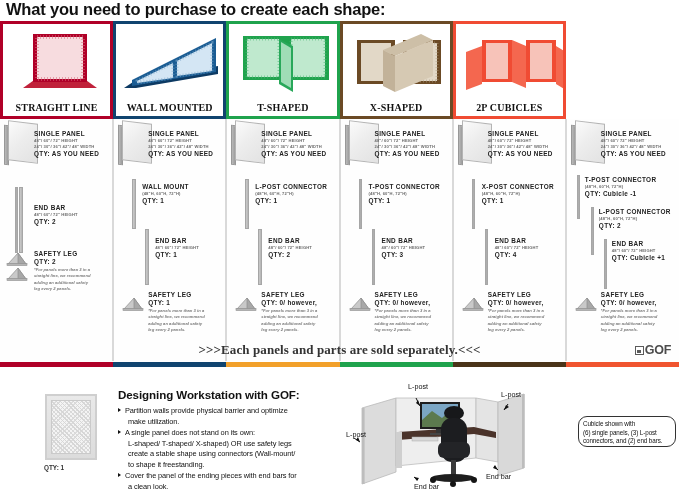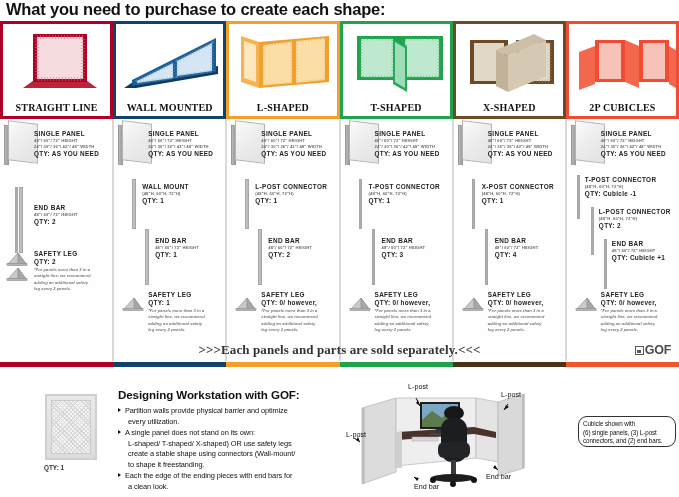--- a/index.html
+++ b/index.html
@@ -207,32 +207,20 @@
         <polygon points="8,62 20,54 102,40 102,48 20,62" fill="#0d3a63"></polygon>
         <polygon points="16,54 100,12 100,46 16,60" fill="#1a5c93"></polygon>
         <polygon points="21,55 57,37 57,52 21,57" fill="#d4e6f4"></polygon>
         <polygon points="61,35 96,17 96,45 61,50" fill="#d4e6f4"></polygon>
         <polygon points="21,55 57,37 57,52 21,57" fill="none" stroke="#7fa9c9" stroke-width="3" stroke-dasharray="1 2" opacity=".6"></polygon>
         <polygon points="61,35 96,17 96,45 61,50" fill="none" stroke="#7fa9c9" stroke-width="3" stroke-dasharray="1 2" opacity=".6"></polygon>
       </svg>
       <div class="shape-label">WALL MOUNTED</div>
     </div>
 
-    <div class="shape-card" style="border-color:#f2a02a">
-      <svg class="shape-art" viewBox="0 0 113 72">
-        <polygon points="12,56 30,62 30,16 12,10" fill="#f5b351"></polygon>
-        <polygon points="15,52 27,56 27,19 15,15" fill="#fde6bd"></polygon>
-        <polygon points="30,16 100,10 100,56 30,62" fill="#f2a02a"></polygon>
-        <polygon points="34,19 63,15.5 63,57 34,59.5" fill="#fbdda6"></polygon>
-        <polygon points="67,15 96,12 96,54 67,57" fill="#fbdda6"></polygon>
-        <polygon points="34,19 63,15.5 63,57 34,59.5" fill="none" stroke="#e2a94e" stroke-width="3" stroke-dasharray="1 2" opacity=".55"></polygon>
-        <polygon points="67,15 96,12 96,54 67,57" fill="none" stroke="#e2a94e" stroke-width="3" stroke-dasharray="1 2" opacity=".55"></polygon>
-      </svg>
-      <div class="shape-label">L-SHAPED</div>
-    </div>
 
     <div class="shape-card" style="border-color:#1fa34d">
       <svg class="shape-art" viewBox="0 0 113 72">
         <polygon points="14,10 100,10 100,54 14,54" fill="#1fa34d"></polygon>
         <polygon points="18,13 50,13 50,51 18,51" fill="#bfe9ce"></polygon>
         <polygon points="62,13 96,13 96,51 62,51" fill="#bfe9ce"></polygon>
         <polygon points="18,13 50,13 50,51 18,51" fill="none" stroke="#4db877" stroke-width="3" stroke-dasharray="1 2" opacity=".55"></polygon>
         <polygon points="62,13 96,13 96,51 62,51" fill="none" stroke="#4db877" stroke-width="3" stroke-dasharray="1 2" opacity=".55"></polygon>
         <polygon points="50,13 64,20 64,66 50,58" fill="#28a85a"></polygon>
         <polygon points="52,16 62,22 62,62 52,56" fill="#9fddb6"></polygon>
@@ -566,32 +554,32 @@
       <div class="inner"></div>
     </div>
     <div class="bottom-qty">QTY: 1</div>
 
     <div class="design-title">Designing Workstation with GOF:</div>
 
     <div class="bullets">
       <div class="bullet">
         <span class="tri"></span>
         <p>Partition walls provide physical barrier and optimize</p>
-        <p class="cont">every utilization.</p>
+        <p class="cont">make utilization.</p>
       </div>
       <div class="bullet">
         <span class="tri"></span>
         <p>A single panel does not stand on its own:</p>
         <p class="cont">L-shaped/ T-shaped/ X-shaped) OR use safety legs</p>
         <p class="cont">create a stable shape using connectors (Wall-mount/</p>
         <p class="cont">to shape it freestanding.</p>
       </div>
       <div class="bullet">
         <span class="tri"></span>
-        <p>Each the edge of the ending pieces with end bars for</p>
+        <p>Cover the panel of the ending pieces with end bars for</p>
         <p class="cont">a clean look.</p>
       </div>
     </div>
 
     <div class="cubicle-wrap">
       <svg class="cub-svg" width="240" height="117" viewBox="0 0 240 117">
 
         <polygon points="24,28 58,18 58,92 24,104" fill="#dcdcdc" stroke="#b9b9b9" stroke-width=".8"></polygon>
 
         <polygon points="58,18 138,18 138,78 58,86" fill="#eeeeee" stroke="#bdbdbd" stroke-width=".8"></polygon>

